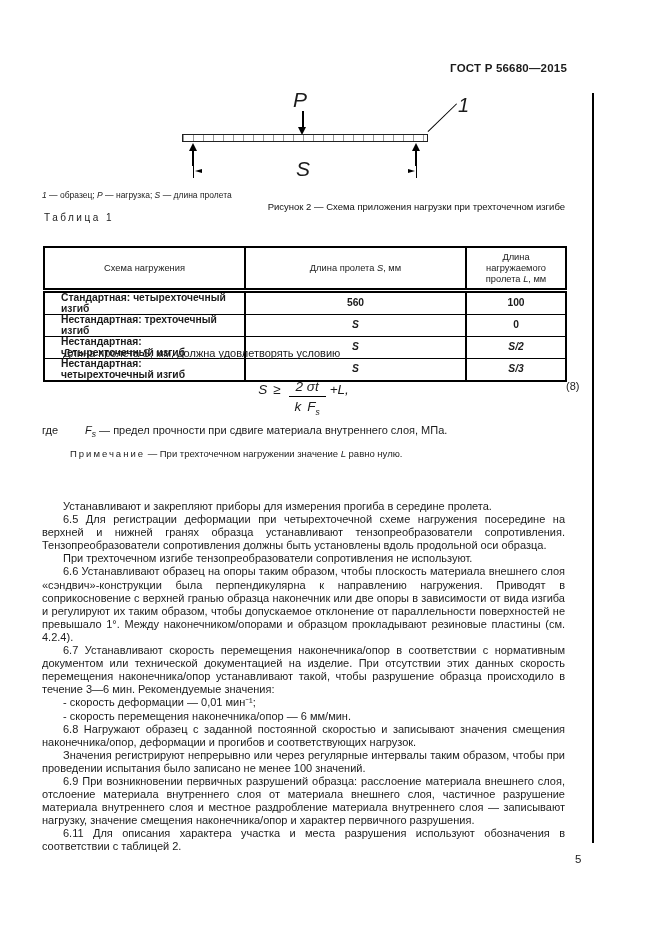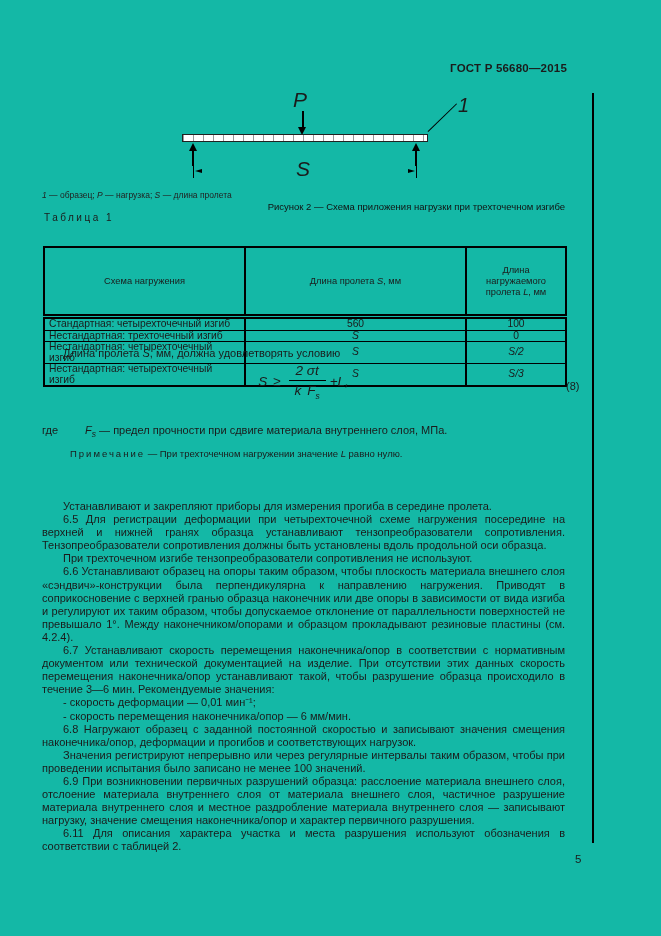--- a/index.html
+++ b/index.html
@@ -1,17 +1,17 @@
 <!DOCTYPE html>
 <html lang="ru"><head>
 <meta charset="utf-8">
 <style>
   html,body{margin:0;padding:0;background:#e8e8e8;}
   .page{
-    position:relative;width:661px;height:936px;background:#14b8a6;
+    position:relative;width:661px;height:936px;background:#ffffff;
     font-family:"Liberation Sans",sans-serif;color:#1b1b1b;overflow:hidden;
     margin:0 auto;
   }
   .it{font-style:italic;}
   
   .doc-code{position:absolute;top:62px;right:94px;font-size:11.5px;font-weight:bold;letter-spacing:.2px;}
   
   .change-bar{position:absolute;left:592px;top:93px;width:1.5px;height:750px;background:#000;}
   
   .fig-p-label{position:absolute;left:293px;top:88px;font-size:21px;font-style:italic;}
@@ -35,33 +35,33 @@
   .fig-leader{position:absolute;left:428px;top:131px;width:40px;height:1.2px;background:#000;
     transform:rotate(-44deg);transform-origin:left center;}
   .fig-1-label{position:absolute;left:458px;top:94px;font-size:20px;font-style:italic;}
   .fig-legend{position:absolute;left:42px;top:190px;width:523px;font-size:8.5px;color:#222;}
   .fig-caption{position:absolute;left:42px;top:201px;width:523px;text-align:right;font-size:9.5px;color:#111;}
   
   .table-label{position:absolute;left:44px;top:212px;font-size:10px;letter-spacing:2.5px;}
   table.gost{position:absolute;left:43px;top:246px;width:522px;border-collapse:collapse;
     border:2px solid #000;table-layout:fixed;}
   table.gost th{font-weight:normal;font-size:9.3px;text-align:center;vertical-align:middle;
-    height:38px;line-height:11px;border-bottom:5px double #000;padding:14px 4px;}
-  table.gost td{font-size:10.3px;height:10px;line-height:10.5px;padding:0 4px;border-top:1.2px solid #000;}
+    height:38px;line-height:11px;border-bottom:5px double #000;padding:1px 4px;}
+  table.gost td{font-size:10.3px;height:10px;line-height:10.5px;padding:0 16px;border-top:1.2px solid #000;font-weight:bold;}
   table.gost .c2,table.gost .c3{border-left:2px solid #000;}
   table.gost td.c1{text-align:left;}
   table.gost td.c2,table.gost td.c3{text-align:center;}
   col.w1{width:201px;} col.w2{width:221px;} col.w3{width:100px;}
   
   .intro-line{position:absolute;left:42px;top:347px;width:523px;font-size:11px;text-indent:21px;}
   .formula-row{position:absolute;left:42px;top:363px;width:523px;display:flex;
     justify-content:center;align-items:center;font-size:13.5px;}
   .formula-row .rel{margin:0 4px 0 6px;}
   .frac{display:inline-flex;flex-direction:column;align-items:center;margin:0 4px;}
-  .frac .num{padding:0 7px 2px;border-bottom:1.3px solid #000;}
+  .frac .num{padding:0 7px 2px;border-bottom:1.3px solid #000;margin-top:16px;}
   .frac .den{padding-top:2px;}
   .frac .den .dk{margin-right:6px;}
   sub{font-size:8.5px;}
   .formula-no{position:absolute;left:566px;top:380px;font-size:11px;}
   .where-line{position:absolute;left:42px;top:424px;width:523px;font-size:11px;}
   .where-line .wvar{margin-left:27px;}
   .note-line{position:absolute;left:70px;top:448px;width:495px;font-size:9.5px;}
   .note-line .nlabel{letter-spacing:2px;}
   
   .body-text{position:absolute;left:42px;top:500px;width:523px;font-size:11px;line-height:13.1px;}

